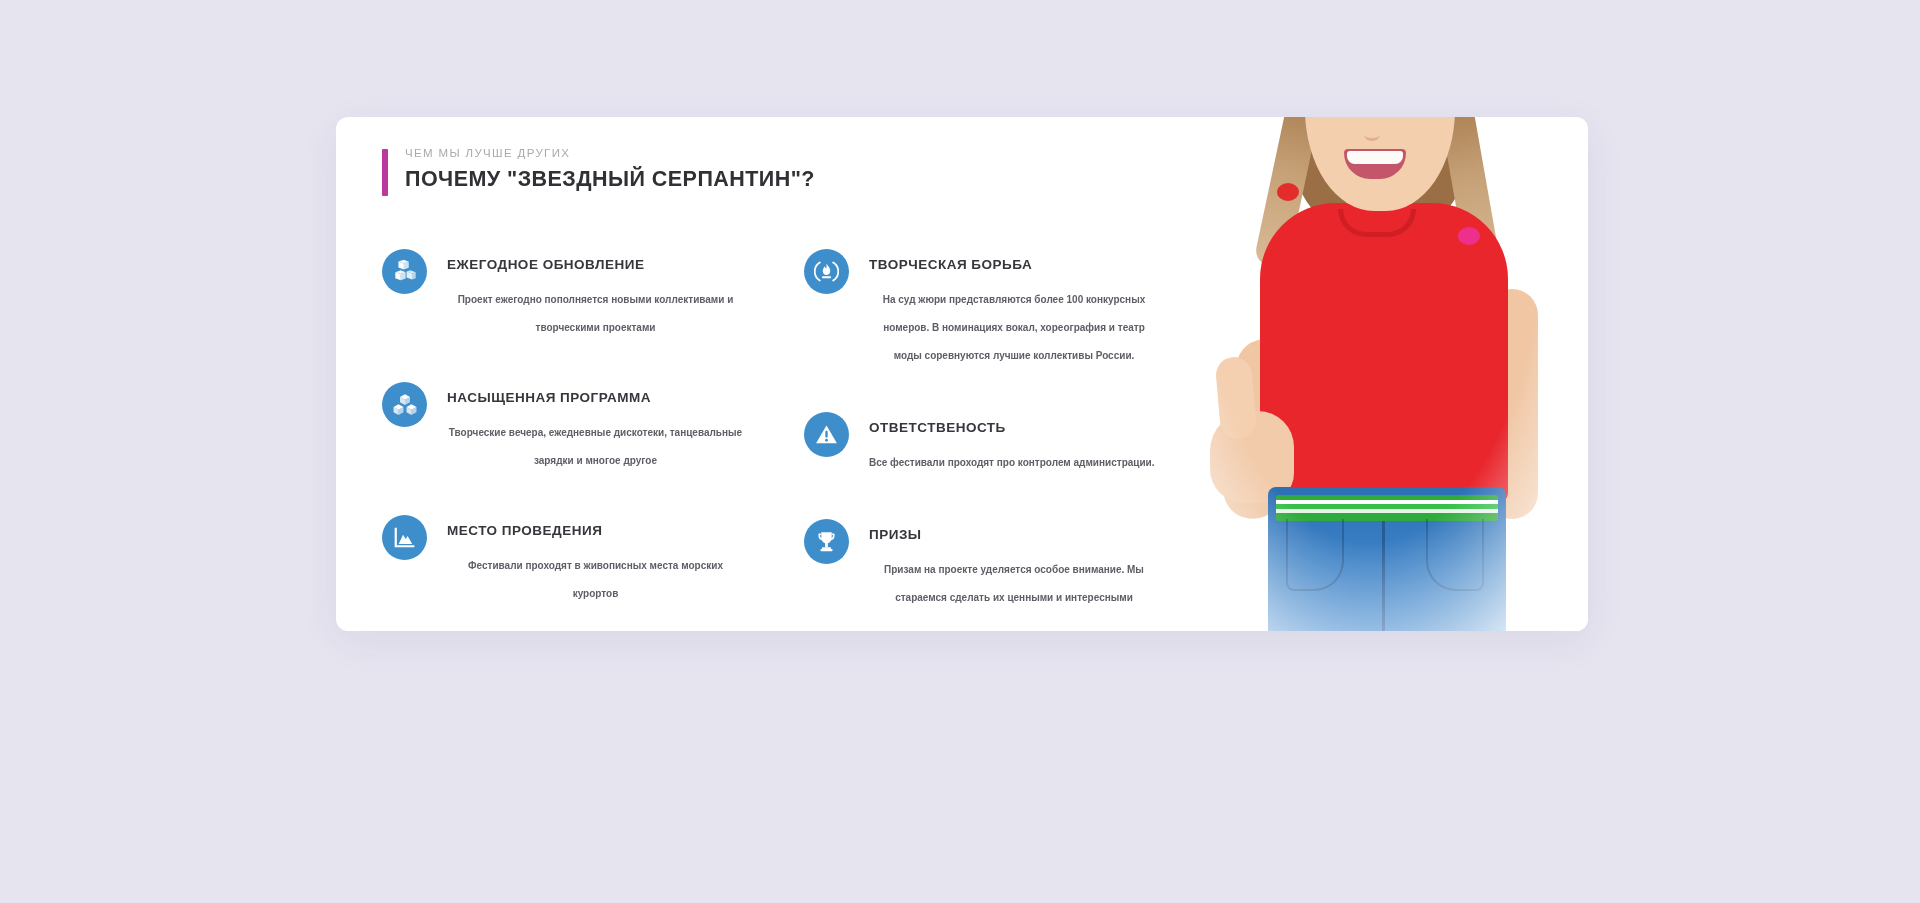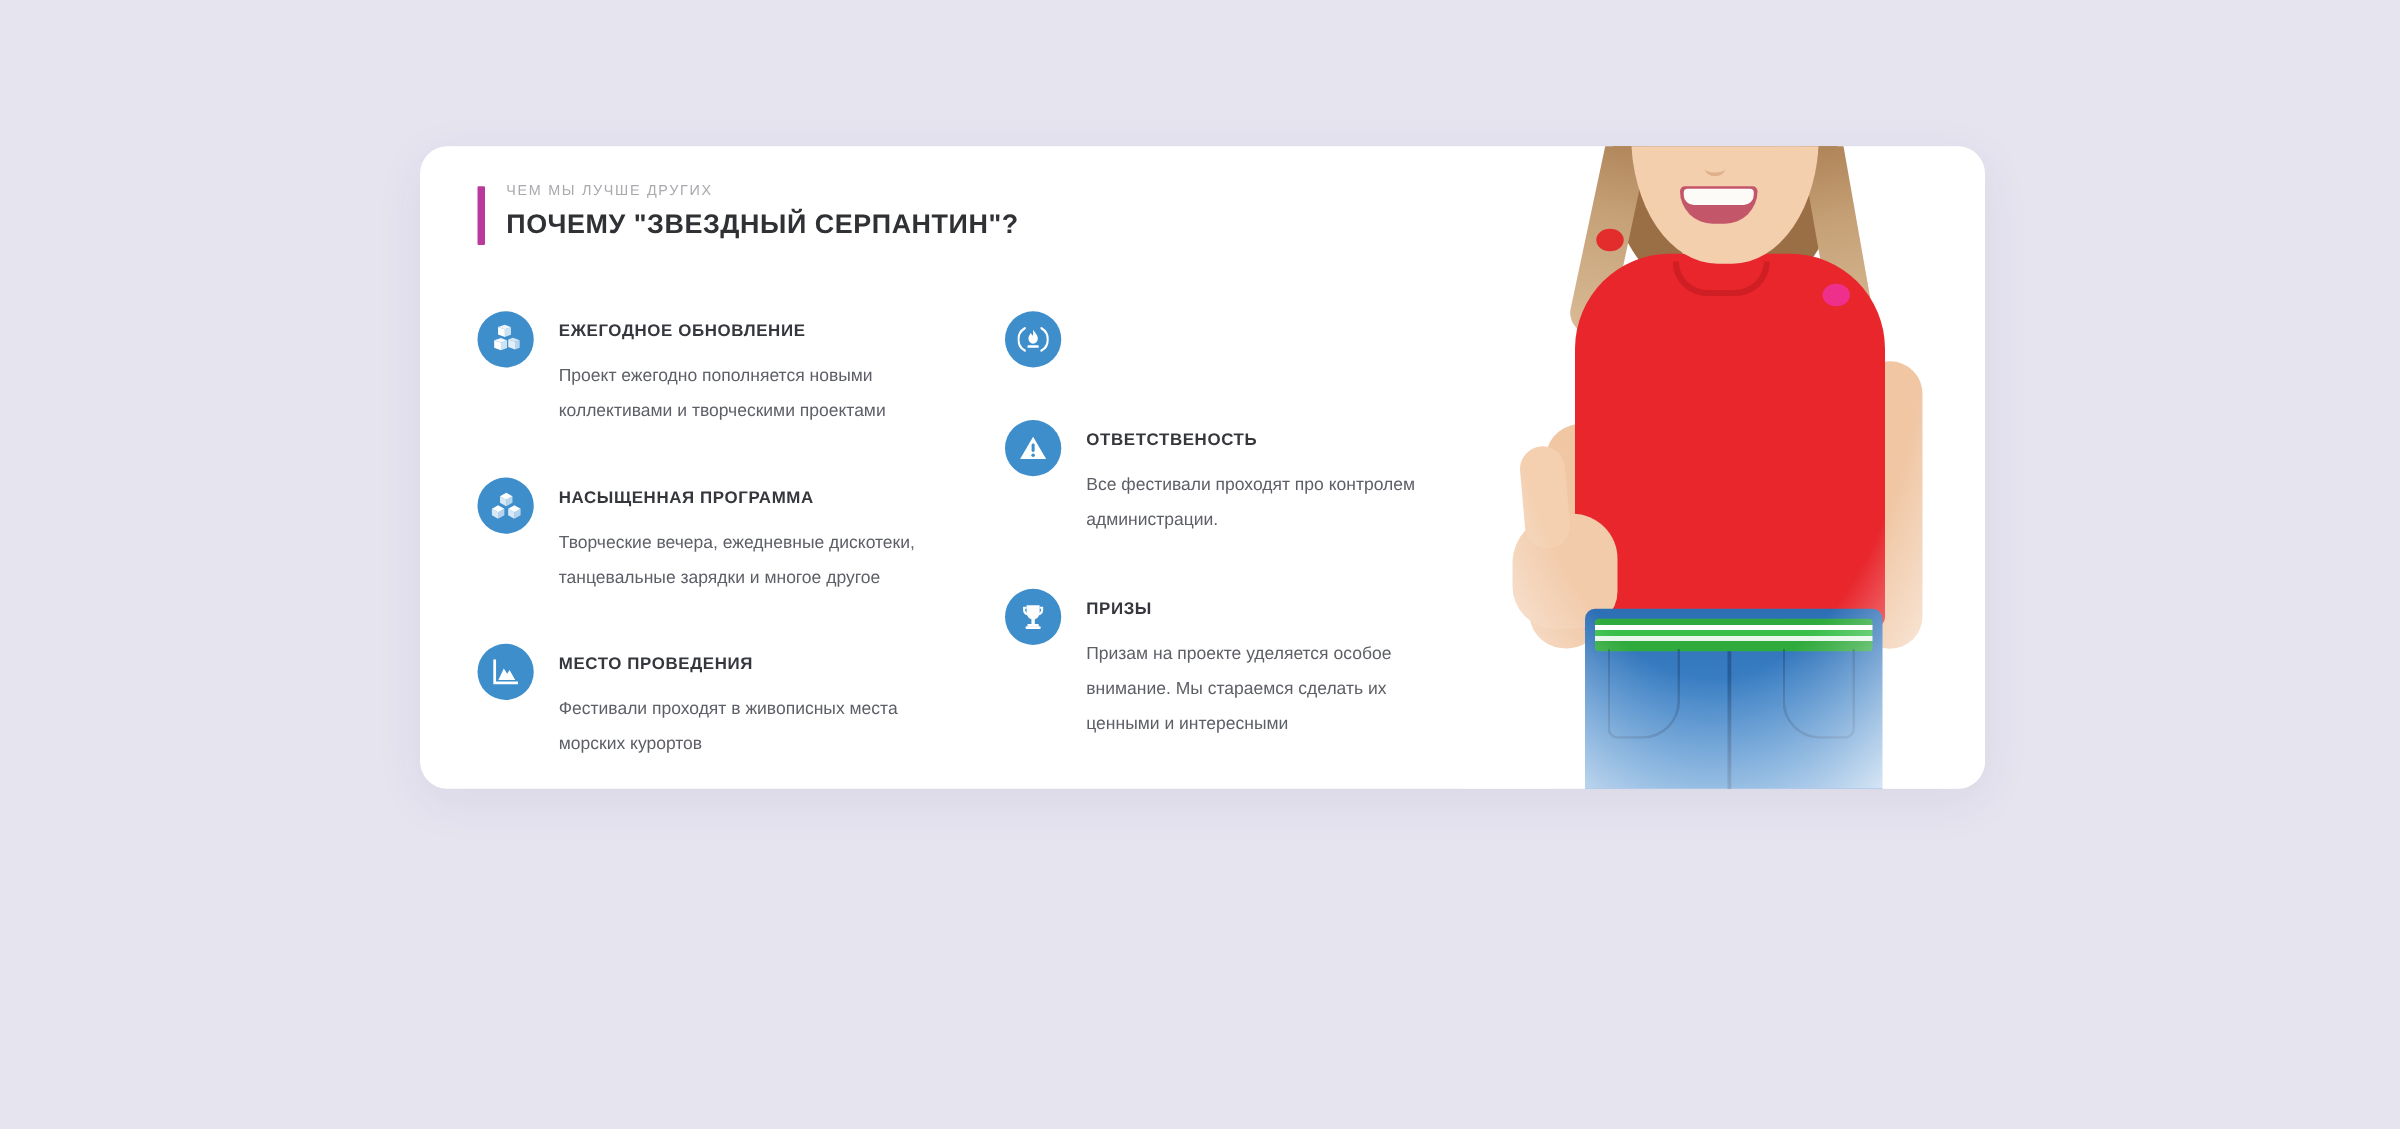--- a/index.html
+++ b/index.html
@@ -24,21 +24,21 @@
   }
 
   
   .card {
     position: absolute;
     left: 336px;
     top: 117px;
     width: 1252px;
     height: 514px;
     background: #ffffff;
-    border-radius: 22px;
+    border-radius: 12px;
     box-shadow: 0 10px 40px rgba(60, 50, 110, 0.07);
     overflow: hidden;
   }
 
   
   .card-header {
     position: absolute;
     left: 46px;
     top: 29px;
     padding-left: 23px;
@@ -117,25 +117,26 @@
     font-weight: 700;
     letter-spacing: 0.5px;
     color: #35373c;
     text-transform: uppercase;
     line-height: 17px;
     white-space: nowrap;
   }
 
   .feature-text {
     margin-top: 13px;
-    font-size: 14px;
+    font-size: 10px;
     line-height: 28px;
     color: #5d5f66;
-    font-weight: 400;
+    font-weight: 700;
     max-width: 300px;
+    text-align: center;
   }
 
   .col-right .feature-text { max-width: 290px; }
 
   
   .photo {
     position: absolute;
     right: 0;
     bottom: 0;
     width: 420px;
@@ -434,20 +435,24 @@
 
         <div class="feature">
           <span class="icon-badge">
             <svg width="25" height="25" viewBox="0 0 24 24">
               <path d="M5.6 3.4 A10 10 0 0 0 5.6 20.6" stroke="#ffffff" stroke-width="1.7" fill="none" stroke-linecap="round"></path>
               <path d="M18.4 3.4 A10 10 0 0 1 18.4 20.6" stroke="#ffffff" stroke-width="1.7" fill="none" stroke-linecap="round"></path>
               <path d="M12 4.6 C13.9 7.3 15.6 8.8 15.6 11.4 C15.6 13.6 14.0 15.3 12 15.3 C10.0 15.3 8.4 13.6 8.4 11.4 C8.4 9.4 9.6 8.4 10.4 6.9 C10.7 8.3 11.3 8.7 11.8 9.2 C12.1 7.8 12.0 6.2 12 4.6 Z" fill="#ffffff"></path>
               <rect x="7.6" y="16.6" width="8.8" height="1.9" rx="0.9" fill="#ffffff"></rect>
             </svg>
           </span>
+          <div class="feature-body">
+            <div class="feature-title">ТВОРЧЕСКАЯ БОРЬБА</div>
+            <p class="feature-text">На суд жюри представляются более 100 конкурсных номеров. В номинациях вокал, хореография и театр моды соревнуются лучшие коллективы России.</p>
+          </div>
         </div>
 
         <div class="feature">
           <span class="icon-badge">
             <svg width="25" height="25" viewBox="0 0 24 24">
               <path d="M12 3.3 L22.0 20.4 L2.0 20.4 Z" fill="#ffffff"></path>
               <rect x="10.85" y="8.4" width="2.3" height="6.6" rx="1.1" fill="#3f8ecc"></rect>
               <circle cx="12" cy="17.5" r="1.35" fill="#3f8ecc"></circle>
             </svg>
           </span>

